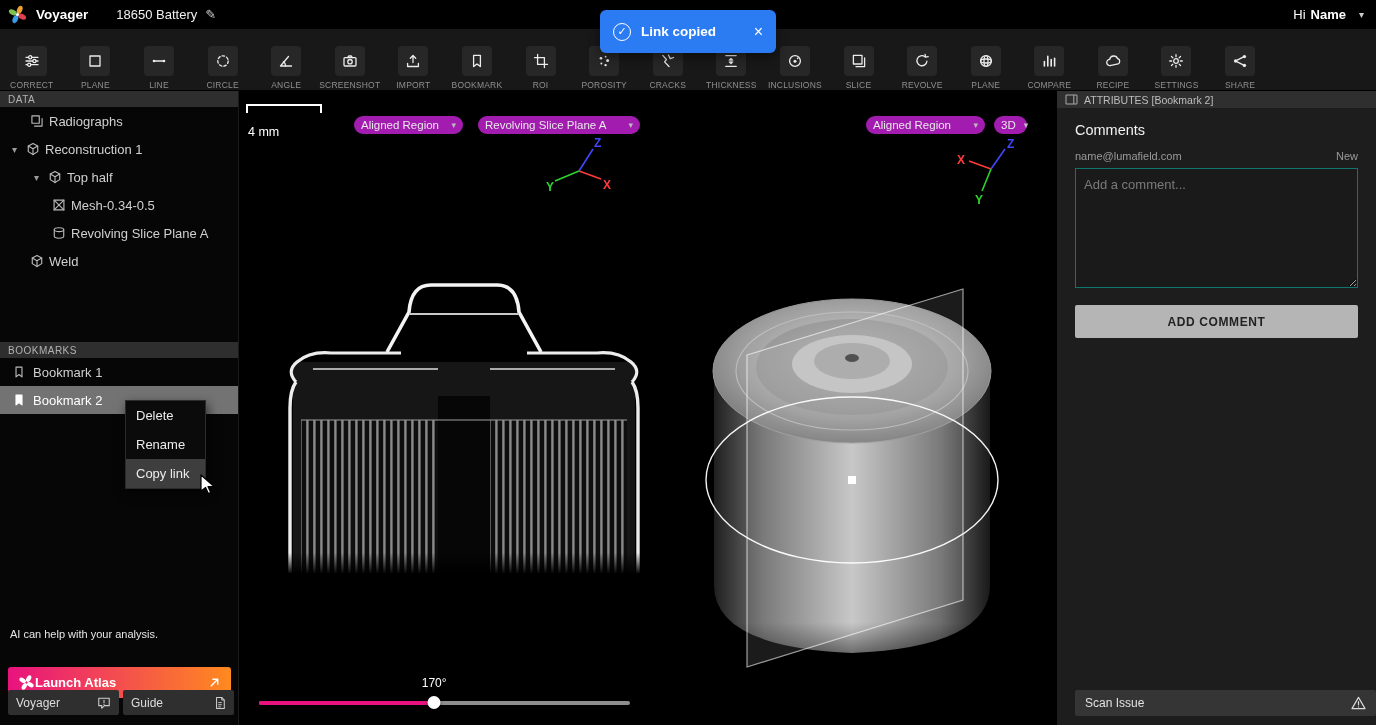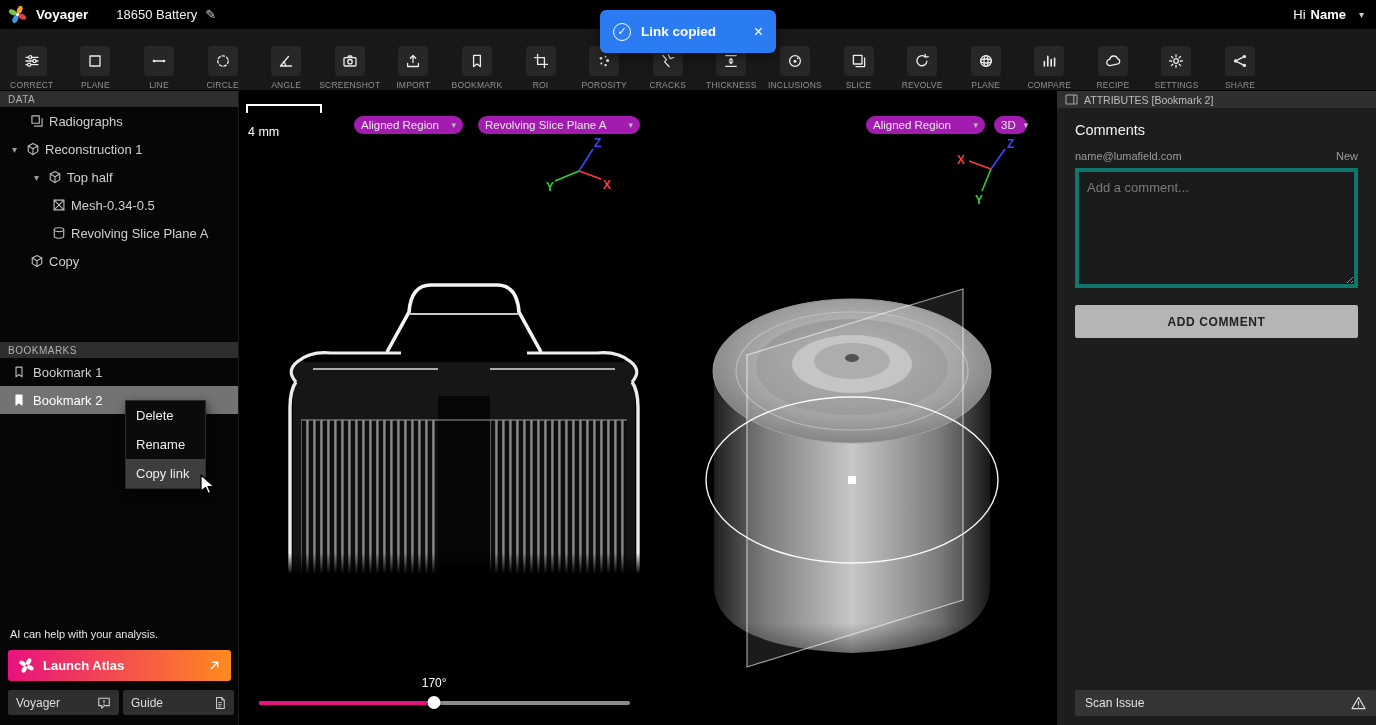--- a/index.html
+++ b/index.html
@@ -50,23 +50,23 @@
   .tree-row .chev { width:13px; text-align:center; color:#9a9a9a; font-size:10px; flex:none; }
   .ic14 { display:flex; color:#b9b9b9; flex:none; }
   .lvl0 { padding-left:8px; } .lvl1 { padding-left:30px; } .lvl2 { padding-left:52px; }
   .bookmarks-block { position:absolute; top:251px; left:0; right:0; }
   .bm-row { height:28px; display:flex; align-items:center; gap:7px; padding-left:12px;
     font-size:13px; color:#cfcfcf; cursor:pointer; }
   .bm-row.selected { background:#737373; color:#fff; }
   .bm-row.selected .ic14 { color:#fff; }
 
   .ai-hint { position:absolute; top:537px; left:10px; font-size:11px; color:#e6e6e6; }
-  .atlas-btn { position:absolute; top:559px; left:8px; width:223px; height:31px; border-radius:3px;
+  .atlas-btn { position:absolute; top:576px; left:8px; width:223px; height:31px; border-radius:3px;
     background:linear-gradient(90deg,#e8127e,#ff8a1e); display:flex; align-items:center;
-    gap:8px; padding:0 10px; cursor:pointer; }
+    gap:0; padding:0 10px; cursor:pointer; }
   .atlas-btn .t { font-size:13px; font-weight:bold; color:#fff; }
   .atlas-arrow { margin-left:auto; display:flex; }
   .foot-row { position:absolute; top:599px; left:8px; width:226px; display:flex; gap:4px; }
   .foot-btn { flex:1; height:25px; background:#2f2f2f; border-radius:2px; display:flex;
     align-items:center; justify-content:space-between; padding:0 8px; font-size:12px;
     color:#ddd; cursor:pointer; }
   .foot-btn .ic { color:#cfcfcf; display:flex; }
 
   
   .context-menu { position:absolute; left:125px; top:400px; width:81px; background:#0b0b0b;
@@ -98,21 +98,21 @@
   
   .attrs { position:absolute; top:91px; left:1057px; width:319px; bottom:0; background:#1d1d1d; }
   .attrs-header { height:17px; background:#2f2f2f; display:flex; align-items:center; gap:6px;
     padding:0 8px; font-size:10.5px; color:#bdbdbd; }
   .attrs-header .ic { display:flex; color:#a8a8a8; cursor:pointer; }
   .comments-title { padding:14px 18px 4px; font-size:14.5px; color:#f2f2f2; }
   .email-row { display:flex; justify-content:space-between; padding:0 18px; margin-top:8px;
     font-size:11px; color:#9a9a9a; }
   .email-row .new { cursor:pointer; }
   .comment-box { display:block; margin:6px 18px 16px; width:283px; height:120px; background:#1a1a1a;
-    border:4px solid #0f766e; color:#ddd; font-size:13px; padding:8px;
+    border:1px solid #0f766e; color:#ddd; font-size:13px; padding:8px;
     font-family:"Liberation Sans",sans-serif; resize:vertical; }
   .comment-box::placeholder { color:#7a7a7a; }
   .add-comment { display:block; margin:17px 18px 0; width:283px; height:33px; background:#b5b5b5;
     color:#222; font-weight:bold; font-size:12px; letter-spacing:.6px; border:none;
     border-radius:2px; cursor:pointer; font-family:"Liberation Sans",sans-serif; }
   .scan-issue { position:absolute; left:18px; bottom:9px; width:301px; height:26px;
     background:#353535; border-radius:2px; display:flex; align-items:center;
     justify-content:space-between; padding:0 10px; font-size:12px; color:#e2e2e2; cursor:pointer; }
   .scan-issue .ic { color:#dcdcdc; display:flex; }
 </style>
@@ -433,21 +433,21 @@
           </span>
           <span>Revolving Slice Plane A</span>
         </div>
         <div class="tree-row lvl1">
           <span class="ic14">
             <svg width="14" height="14" viewBox="0 0 16 16" fill="none" stroke="currentColor" stroke-width="1.3" stroke-linecap="round" stroke-linejoin="round">
               <path d="M8 1.6l5.4 3V11L8 14.4 2.6 11V4.6z"></path>
               <path d="M2.6 4.6L8 7.6l5.4-3M8 7.6v6.8"></path>
             </svg>
           </span>
-          <span>Copy</span>
+          <span>Weld</span>
         </div>
       </div>
 
     <div class="bookmarks-block">
       <div class="section-header">BOOKMARKS</div>
       <div>
           <div class="bm-row">
             <span class="ic14">
               <svg width="14" height="14" viewBox="0 0 16 16" fill="none" stroke="currentColor" stroke-width="1.3" stroke-linecap="round" stroke-linejoin="round">
                 <path d="M4.6 2.4h6.8v11.2L8 10.9l-3.4 2.7z"></path>

